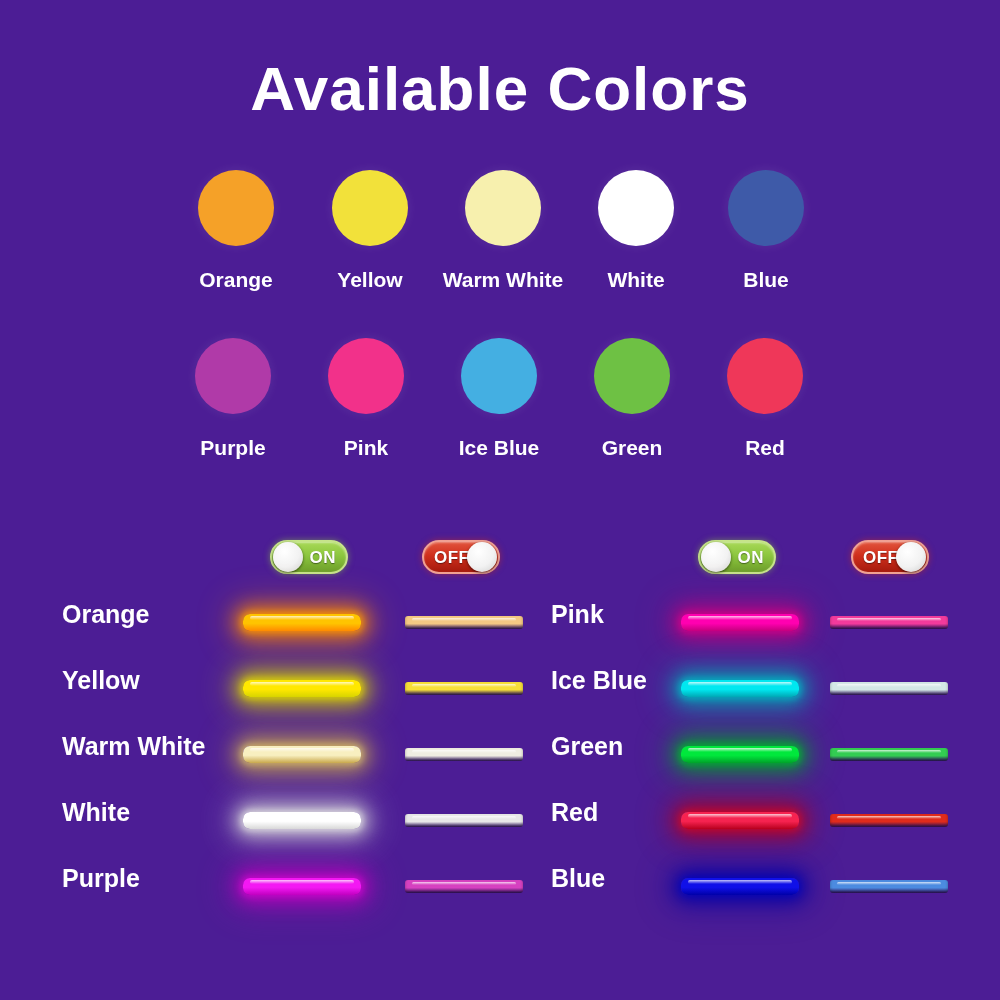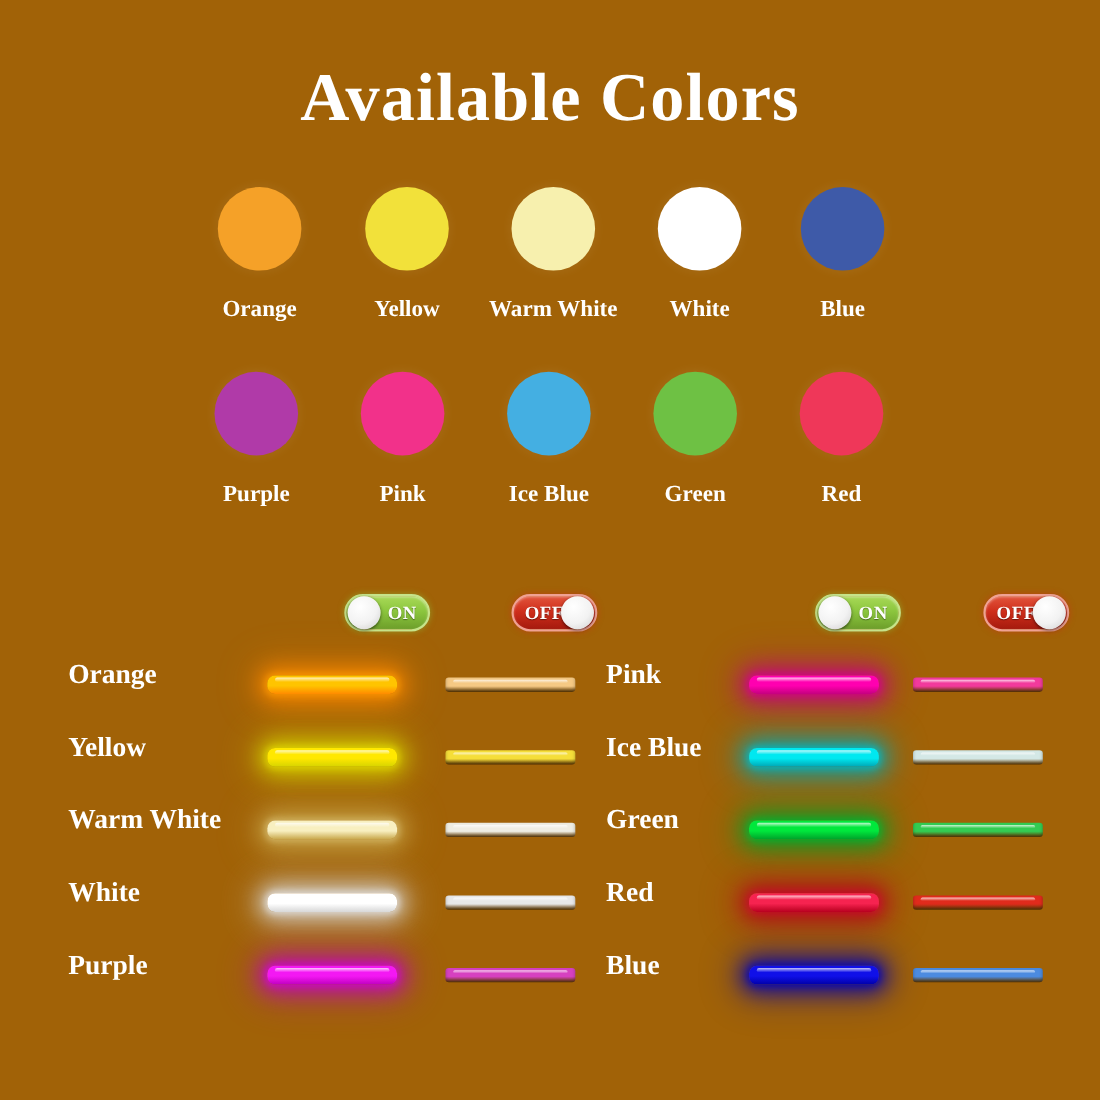--- a/index.html
+++ b/index.html
@@ -1,21 +1,21 @@
 <!DOCTYPE html>
 <html><head>
 <meta charset="utf-8">
 <style>
   html,body{margin:0;padding:0;background:#000;}
   body{
     width:1000px;height:1000px;overflow:hidden;
     font-family:"Liberation Sans","DejaVu Sans",sans-serif;
     color:#fff;position:relative;
   }
-  .stage{position:absolute;inset:0;background:#a16207;font-family:Liberation Serif, serif;}
+  .stage{position:absolute;inset:0;background:#4c1d95;}
 
   
   .title{
     position:absolute;left:0;top:58px;width:1000px;text-align:center;
     font-size:62px;font-weight:bold;letter-spacing:1px;color:#ffffff;
     line-height:1;
   }
 
   
   .swatch-grid{position:absolute;left:0;top:170px;width:1000px;}
@@ -26,21 +26,21 @@
   .swatch-dot{
     width:76px;height:76px;border-radius:50%;margin:0 auto;
     box-shadow:0 0 10px 2px rgba(255,255,255,0.06);
   }
   .swatch-label{
     margin-top:22px;font-size:21px;font-weight:bold;color:#fff;
     white-space:nowrap;
   }
 
   
-  .toggle-row{position:absolute;left:0;top:540px;width:952px;height:50px;margin-left:43px;}
+  .toggle-row{position:absolute;left:0;top:540px;width:952px;height:50px;}
   .toggle{
     position:absolute;top:0;width:78px;height:34px;border-radius:17px;
     display:flex;align-items:center;
     box-sizing:border-box;
   }
   .toggle.on{
     background:linear-gradient(180deg,#a8d957 0%,#8cc63e 45%,#6d9f2b 100%);
     border:2px solid #c6e48a;
     box-shadow:0 0 6px rgba(140,198,62,.55), inset 0 1px 2px rgba(255,255,255,.45);
     justify-content:flex-end;padding-right:10px;

